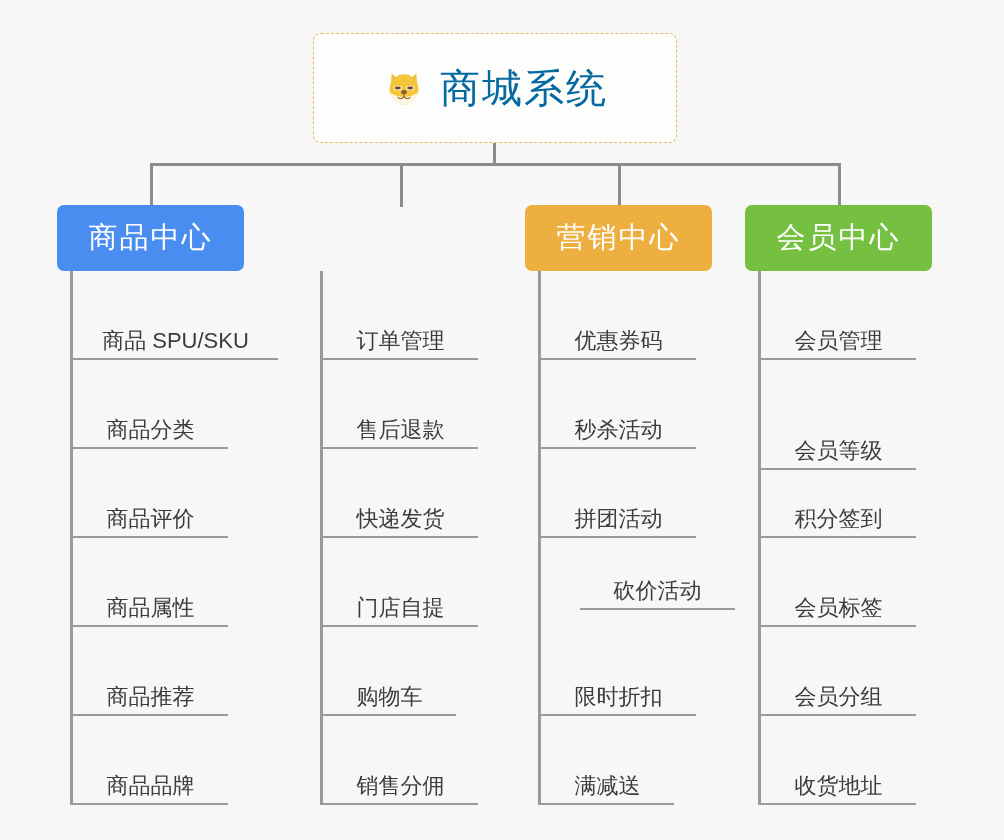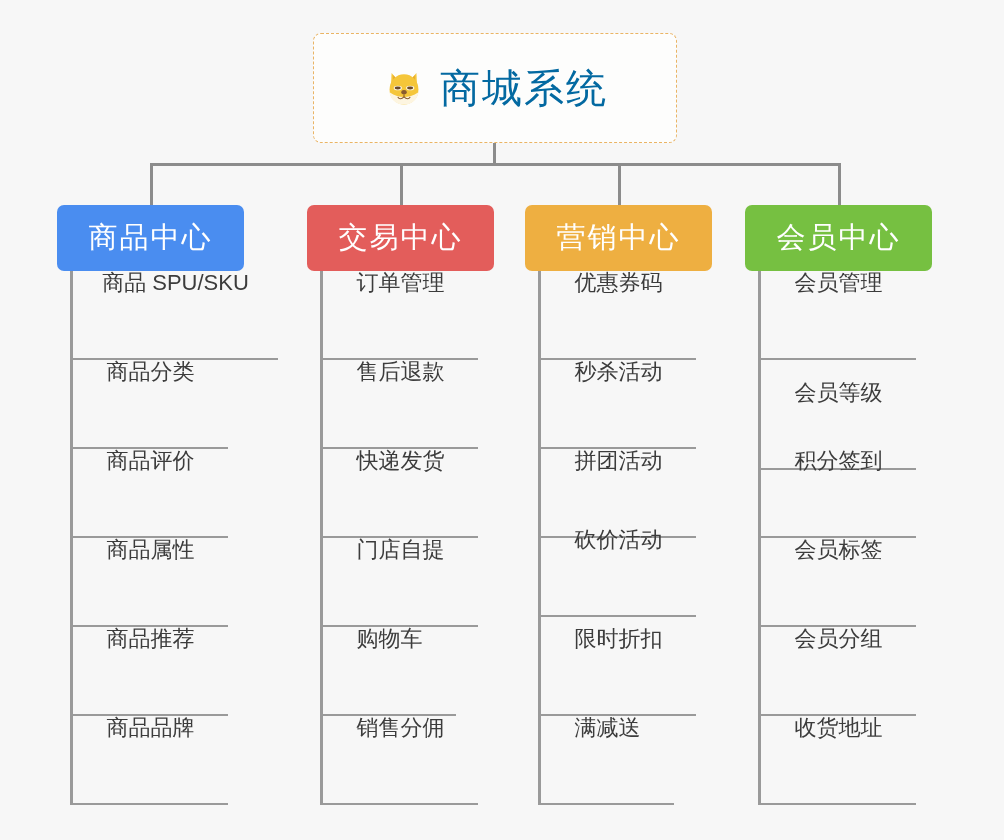--- a/index.html
+++ b/index.html
@@ -104,21 +104,21 @@
     width: 3px;
     background: #9a9a9a;
   }
   .leaf-item {
     position: absolute;
     left: 3px;
     height: 89px;
     box-sizing: border-box;
     border-bottom: 2px solid #9a9a9a;
     display: flex;
-    align-items: flex-start;
+    align-items: flex-end;
     justify-content: center;
     padding-bottom: 3px;
   }
   .leaf-label {
     font-size: 22px;
     color: #3c3c3c;
     white-space: nowrap;
     line-height: 1.1;
     padding-bottom: 2px;
   }
@@ -175,23 +175,20 @@
         <span class="leaf-label">商品属性</span>
       </div>
     <div class="leaf-item" style="top:356px; width:155px;">
         <span class="leaf-label">商品推荐</span>
       </div>
     <div class="leaf-item" style="top:445px; width:155px;">
         <span class="leaf-label">商品品牌</span>
       </div>
   </div>
 
-  <div class="cat-box" style="left: 307px; width: 187px; background: rgb(227, 93, 91);">
-    <span class="cat-label">交易中心</span>
-  </div>
   <div class="leaf-col" style="left:320px;">
     <div class="leaf-spine" style="height:534px;"></div>
     <div class="leaf-item" style="top:0px;   width:155px;">
         <span class="leaf-label">订单管理</span>
       </div>
     <div class="leaf-item" style="top:89px;  width:155px;">
         <span class="leaf-label">售后退款</span>
       </div>
     <div class="leaf-item" style="top:178px; width:155px;">
         <span class="leaf-label">快递发货</span>
@@ -214,21 +211,21 @@
     <div class="leaf-spine" style="height:534px;"></div>
     <div class="leaf-item" style="top:0px;   width:155px;">
         <span class="leaf-label">优惠券码</span>
       </div>
     <div class="leaf-item" style="top:89px;  width:155px;">
         <span class="leaf-label">秒杀活动</span>
       </div>
     <div class="leaf-item" style="top:178px; width:155px;">
         <span class="leaf-label">拼团活动</span>
       </div>
-    <div class="leaf-item" style="top:257px; width:155px;">
+    <div class="leaf-item" style="top:250px; width:155px;margin-left:39px;">
         <span class="leaf-label">砍价活动</span>
       </div>
     <div class="leaf-item" style="top:356px; width:155px;">
         <span class="leaf-label">限时折扣</span>
       </div>
     <div class="leaf-item" style="top:445px; width:133px;">
         <span class="leaf-label">满减送</span>
       </div>
   </div>
 

